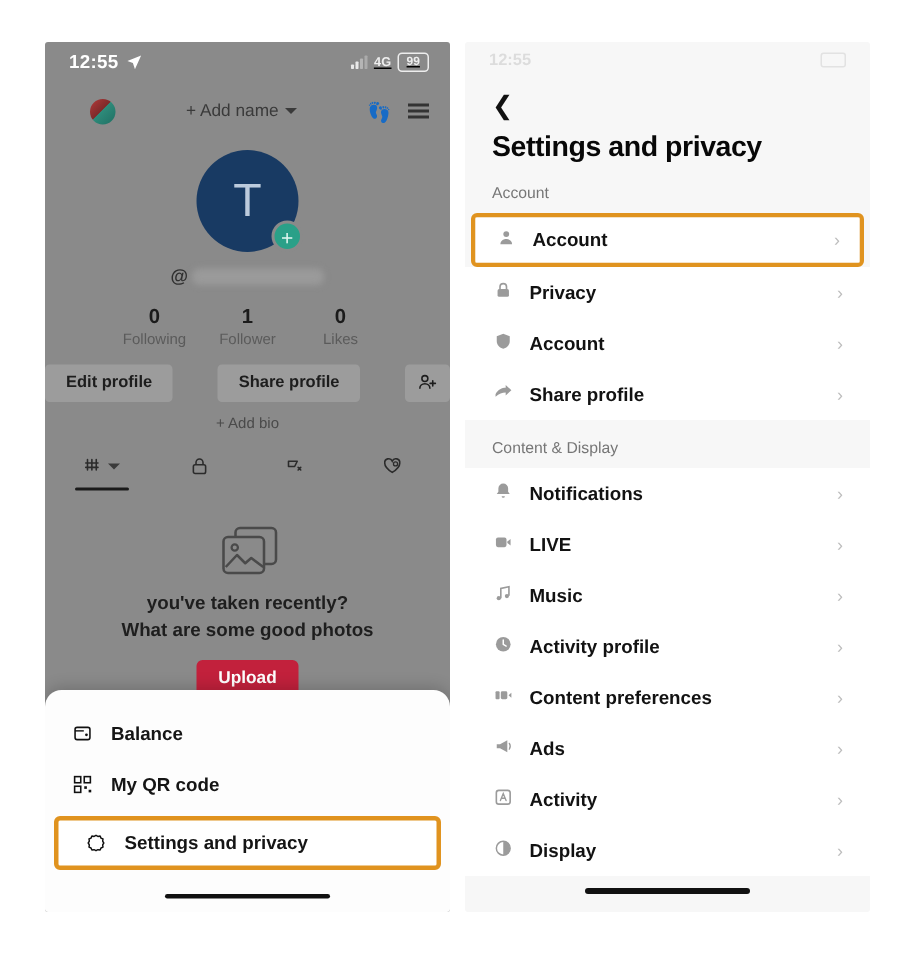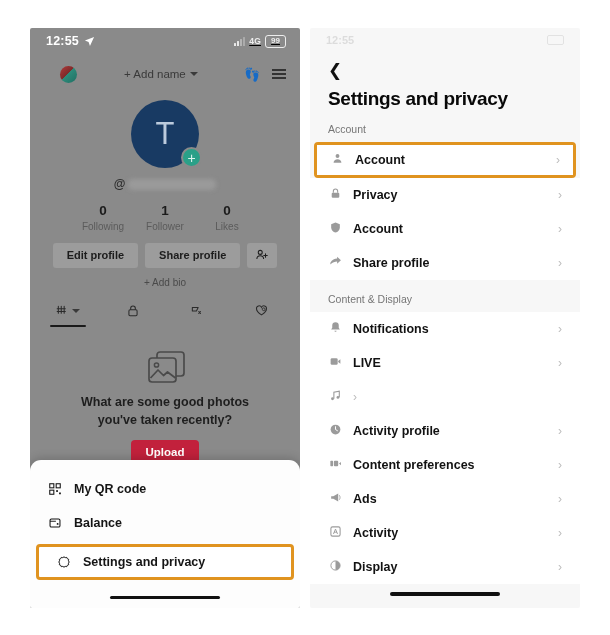--- a/index.html
+++ b/index.html
@@ -102,21 +102,21 @@
     background:#9a9a9a;filter:blur(2px);
   }
 
   
   .stats{display:flex;justify-content:center;gap:0;margin-top:12px;}
   .stat{width:62px;text-align:center;}
   .stat .num{font-size:13.5px;font-weight:bold;color:#1b1b1b;line-height:1.25;}
   .stat .lbl{font-size:10px;color:#5b5b5b;margin-top:1px;}
 
   
-  .prof-btns{display:flex;justify-content:center;gap:7px;margin-top:11px;}
+  .prof-btns{display:flex;justify-content:space-between;gap:24px;margin-top:11px;}
   .pbtn{
     background:#9c9c9c;border-radius:3px;
     font-size:11px;font-weight:bold;color:#1d1d1d;
     height:25px;display:flex;align-items:center;justify-content:center;
     padding:0 14px;
   }
   .pbtn-icon{width:30px;padding:0;font-size:13px;}
   .addbio{
     text-align:center;font-size:10px;color:#4a4a4a;margin-top:9px;font-weight:500;
   }
@@ -326,49 +326,49 @@
 
   <div class="empty">
     <div class="empty-img">
       <svg viewBox="0 0 44 38" width="44" height="38">
         <rect x="12" y="3" width="27" height="24" rx="3" fill="none" stroke="#4a4a4a" stroke-width="1.7"></rect>
         <rect x="4" y="9" width="27" height="24" rx="3" fill="#8a8a8a" stroke="#4a4a4a" stroke-width="1.7"></rect>
         <circle cx="11.5" cy="16" r="2.1" fill="none" stroke="#4a4a4a" stroke-width="1.5"></circle>
         <path d="M5.5 29l7.5-8 5.5 5.5 4-3.5 8 6" fill="none" stroke="#4a4a4a" stroke-width="1.7" stroke-linejoin="round"></path>
       </svg>
     </div>
+    <div class="empty-txt">you've taken recently?</div>
     <div class="empty-txt">What are some good photos</div>
-    <div class="empty-txt">you've taken recently?</div>
     <div class="upload">Upload</div>
   </div>
 
   <div class="sheet">
+
+    <div class="sheet-item">
+      <span class="sheet-ico">
+        <svg viewBox="0 0 24 24" width="14" height="14">
+          <rect x="3.5" y="5" width="17" height="14" rx="2.4" fill="none" stroke="#111" stroke-width="1.8"></rect>
+          <path d="M3.5 9h10" stroke="#111" stroke-width="1.6"></path>
+          <circle cx="16.5" cy="13.5" r="1.6" fill="#111"></circle>
+        </svg>
+      </span>
+      <span class="sheet-lbl">Balance</span>
+    </div>
 
     <div class="sheet-item">
       <span class="sheet-ico">
         <svg viewBox="0 0 24 24" width="14" height="14">
           <rect x="3" y="3" width="7" height="7" fill="none" stroke="#111" stroke-width="1.8"></rect>
           <rect x="14" y="3" width="7" height="7" fill="none" stroke="#111" stroke-width="1.8"></rect>
           <rect x="3" y="14" width="7" height="7" fill="none" stroke="#111" stroke-width="1.8"></rect>
           <rect x="14" y="14" width="3" height="3" fill="#111"></rect>
           <rect x="19" y="18" width="3" height="3" fill="#111"></rect>
         </svg>
       </span>
       <span class="sheet-lbl">My QR code</span>
-    </div>
-
-    <div class="sheet-item">
-      <span class="sheet-ico">
-        <svg viewBox="0 0 24 24" width="14" height="14">
-          <rect x="3.5" y="5" width="17" height="14" rx="2.4" fill="none" stroke="#111" stroke-width="1.8"></rect>
-          <path d="M3.5 9h10" stroke="#111" stroke-width="1.6"></path>
-          <circle cx="16.5" cy="13.5" r="1.6" fill="#111"></circle>
-        </svg>
-      </span>
-      <span class="sheet-lbl">Balance</span>
     </div>
 
     <div class="sheet-hl">
       <div class="sheet-item">
         <span class="sheet-ico">
           <svg viewBox="0 0 24 24" width="14" height="14">
             <path d="M12 3.2l2.2 1.3 2.5-.4 1 2.3 2.3 1-.4 2.5 1.3 2.1-1.3 2.2.4 2.5-2.3 1-1 2.3-2.5-.4L12 20.8l-2.2-1.2-2.5.4-1-2.3-2.3-1 .4-2.5L3.1 12l1.3-2.1-.4-2.5 2.3-1 1-2.3 2.5.4z" fill="none" stroke="#111" stroke-width="1.7" stroke-linejoin="round"></path>
           </svg>
         </span>
         <span class="sheet-lbl">Settings and privacy</span>
@@ -459,20 +459,21 @@
       <span class="rs-chev">›</span>
     </div>
     <div class="rs-row">
       <span class="rs-ico">
         <svg viewBox="0 0 24 24" width="13" height="13">
           <path d="M9 18V6l10-2v11" fill="none" stroke="#9b9b9b" stroke-width="2"></path>
           <circle cx="6.5" cy="18" r="2.6" fill="#9b9b9b"></circle>
           <circle cx="16.5" cy="15.5" r="2.6" fill="#9b9b9b"></circle>
         </svg>
       </span>
+      <span class="rs-lbl">Music</span>
       <span class="rs-chev">›</span>
     </div>
     <div class="rs-row">
       <span class="rs-ico">
         <svg viewBox="0 0 24 24" width="13" height="13">
           <circle cx="12" cy="12" r="9" fill="#9b9b9b"></circle>
           <path d="M12 6.8V12l3.6 2.2" fill="none" stroke="#ffffff" stroke-width="1.8" stroke-linecap="round"></path>
         </svg>
       </span>
       <span class="rs-lbl">Activity profile</span>

